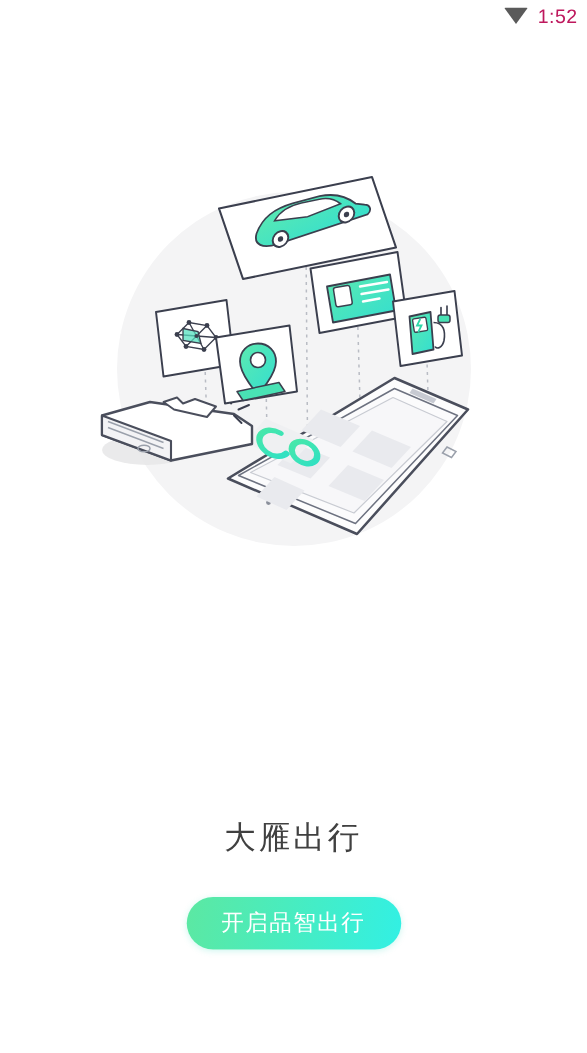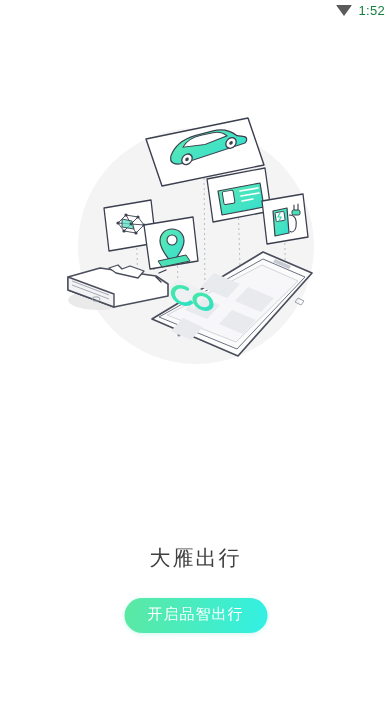--- a/index.html
+++ b/index.html
@@ -37,21 +37,21 @@
     display: block;
     width: 0;
     height: 0;
     border-left: 8px solid transparent;
     border-right: 8px solid transparent;
     border-top: 11px solid #5a5a5a;
     border-radius: 1px;
   }
   .status-time {
     font-size: 13px;
-    color: #15803d;
+    color: #be185d;
     letter-spacing: 0.3px;
     font-family: "Liberation Sans", sans-serif;
   }
 
   
   .illustration-wrap {
     position: absolute;
     top: 108px;
     left: 0;
     width: 391px;
@@ -94,21 +94,20 @@
     cursor: pointer;
     display: flex;
     align-items: center;
     justify-content: center;
     padding: 0;
     box-shadow: 0 1px 4px rgba(60, 220, 190, 0.25);
   }
   .cta-button span {
     display: block;
     line-height: 1;
-    font-family: Liberation Mono, monospace;
   }
 </style>
 </head>
 <body>
 
 <div class="status-bar">
   <div class="status-icons">
     <span class="wifi-triangle"></span>
     <span class="status-time">1:52</span>
   </div>

